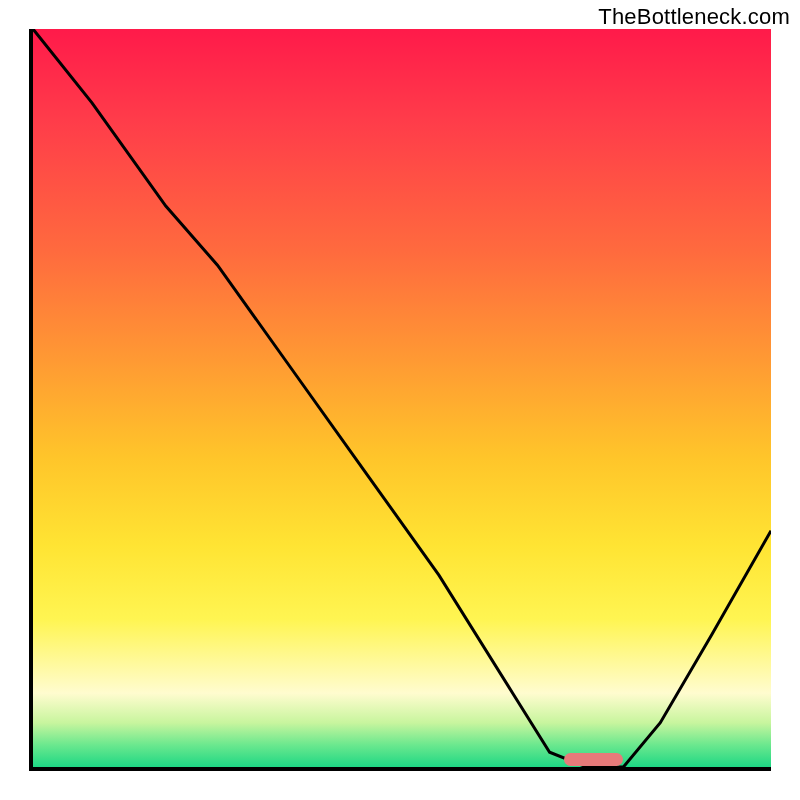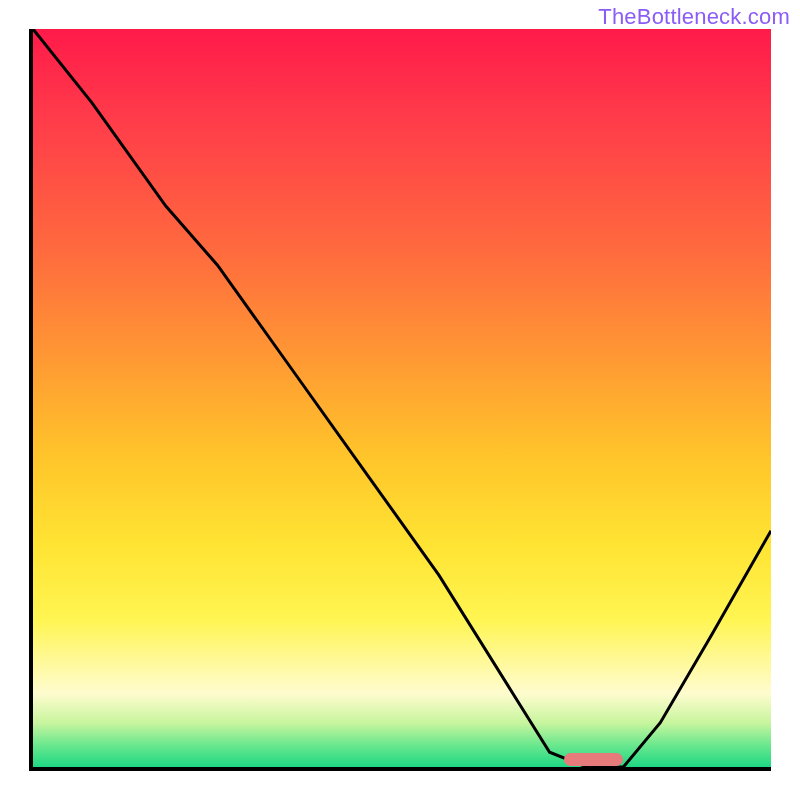--- a/index.html
+++ b/index.html
@@ -13,21 +13,21 @@
   .container {
     position: relative;
     width: 800px;
     height: 800px;
   }
   .watermark {
     position: absolute;
     top: 4px;
     right: 10px;
     font-size: 22px;
-    color: #8b5cf6;
+    color: #000000;
     font-weight: 500;
     letter-spacing: 0.2px;
   }
   .plot-area {
     position: absolute;
     left: 29px;
     top: 29px;
     width: 742px;
     height: 742px;
     border-left: 4px solid #000;

